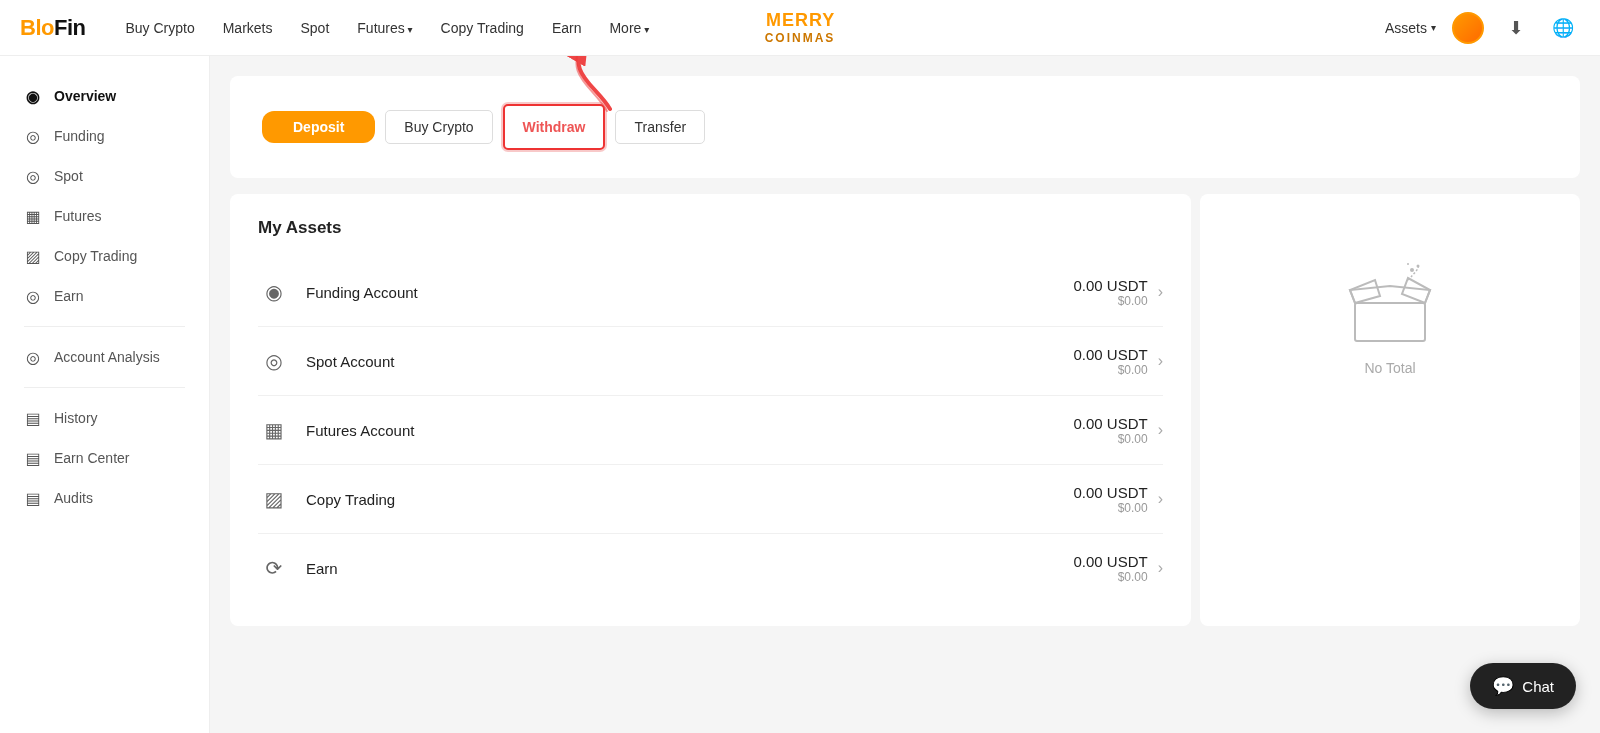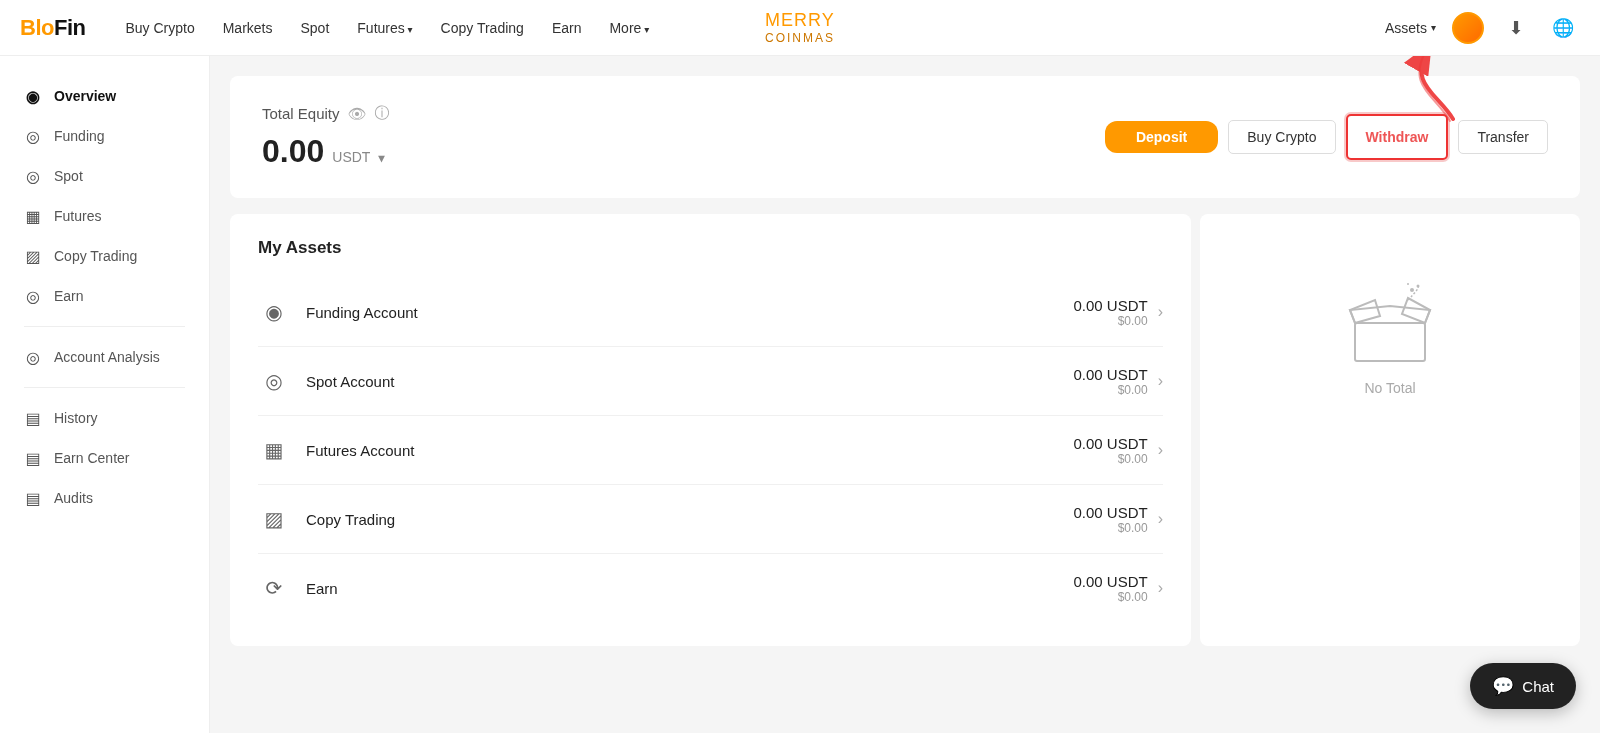--- a/index.html
+++ b/index.html
@@ -11,21 +11,21 @@
       padding: 0 20px; border-bottom: 1px solid #eee; position: relative; z-index: 10;
     }
     .nav-logo { font-size: 22px; font-weight: 900; margin-right: 28px; letter-spacing: -0.5px; }
     .nav-logo span.blo { color: #f90; }
     .nav-logo span.fin { color: #111; }
     .nav-links { display: flex; align-items: center; gap: 4px; flex: 1; }
     .nav-link { padding: 6px 12px; font-size: 14px; color: #333; cursor: pointer; border-radius: 4px; white-space: nowrap; }
     .nav-link.has-arrow::after { content: ' ▾'; font-size: 10px; }
     .nav-center-logo {
       position: absolute; left: 50%; transform: translateX(-50%);
-      font-size: 18px; font-weight: 400; color: #f90; letter-spacing: 1px; text-align: left;
+      font-size: 18px; font-weight: 700; color: #f90; letter-spacing: 1px; text-align: right;
     }
     .nav-center-logo .coinmas { font-size: 12px; display: block; color: #c70; letter-spacing: 2px; }
     .nav-right { display: flex; align-items: center; gap: 16px; margin-left: auto; }
     .nav-assets-btn { display: flex; align-items: center; gap: 4px; font-size: 14px; color: #333; cursor: pointer; }
     .nav-assets-btn::after { content: ' ▾'; font-size: 10px; }
     .nav-avatar { width: 32px; height: 32px; border-radius: 50%; background: linear-gradient(135deg, #f90, #ff6a00); border: 2px solid #f90; }
     .nav-icon-btn { width: 32px; height: 32px; display: flex; align-items: center; justify-content: center; cursor: pointer; color: #555; font-size: 18px; }
 
     
     .layout { display: flex; min-height: calc(100vh - 56px); }
@@ -179,32 +179,20 @@
     </div>
     <div class="sidebar-item">
       <span class="s-icon">▤</span>
       <span>Audits</span>
     </div>
   </aside>
 
   <main class="main">
 
     <div class="equity-card">
-      <div class="equity-left">
-        <div class="equity-label">
-          <span>Total Equity</span>
-          <span class="eye-icon">👁</span>
-          <span class="info-icon">ⓘ</span>
-        </div>
-        <div class="equity-value">
-          <span>0.00</span>
-          <span class="equity-unit">USDT</span>
-          <span class="equity-arrow">▾</span>
-        </div>
-      </div>
       <div class="equity-actions">
         <button class="btn-deposit">Deposit</button>
         <button class="btn-buy-crypto">Buy Crypto</button>
         <div class="annotation-wrapper">
           <button class="btn-withdraw">Withdraw</button>
           
           <svg class="red-arrow" viewBox="0 0 100 90" xmlns="http://www.w3.org/2000/svg">
             <defs>
               <marker id="arrowhead" markerWidth="8" markerHeight="7" refX="6" refY="3.5" orient="auto">
                 <polygon points="0 0, 8 3.5, 0 7" fill="#e33"></polygon>

